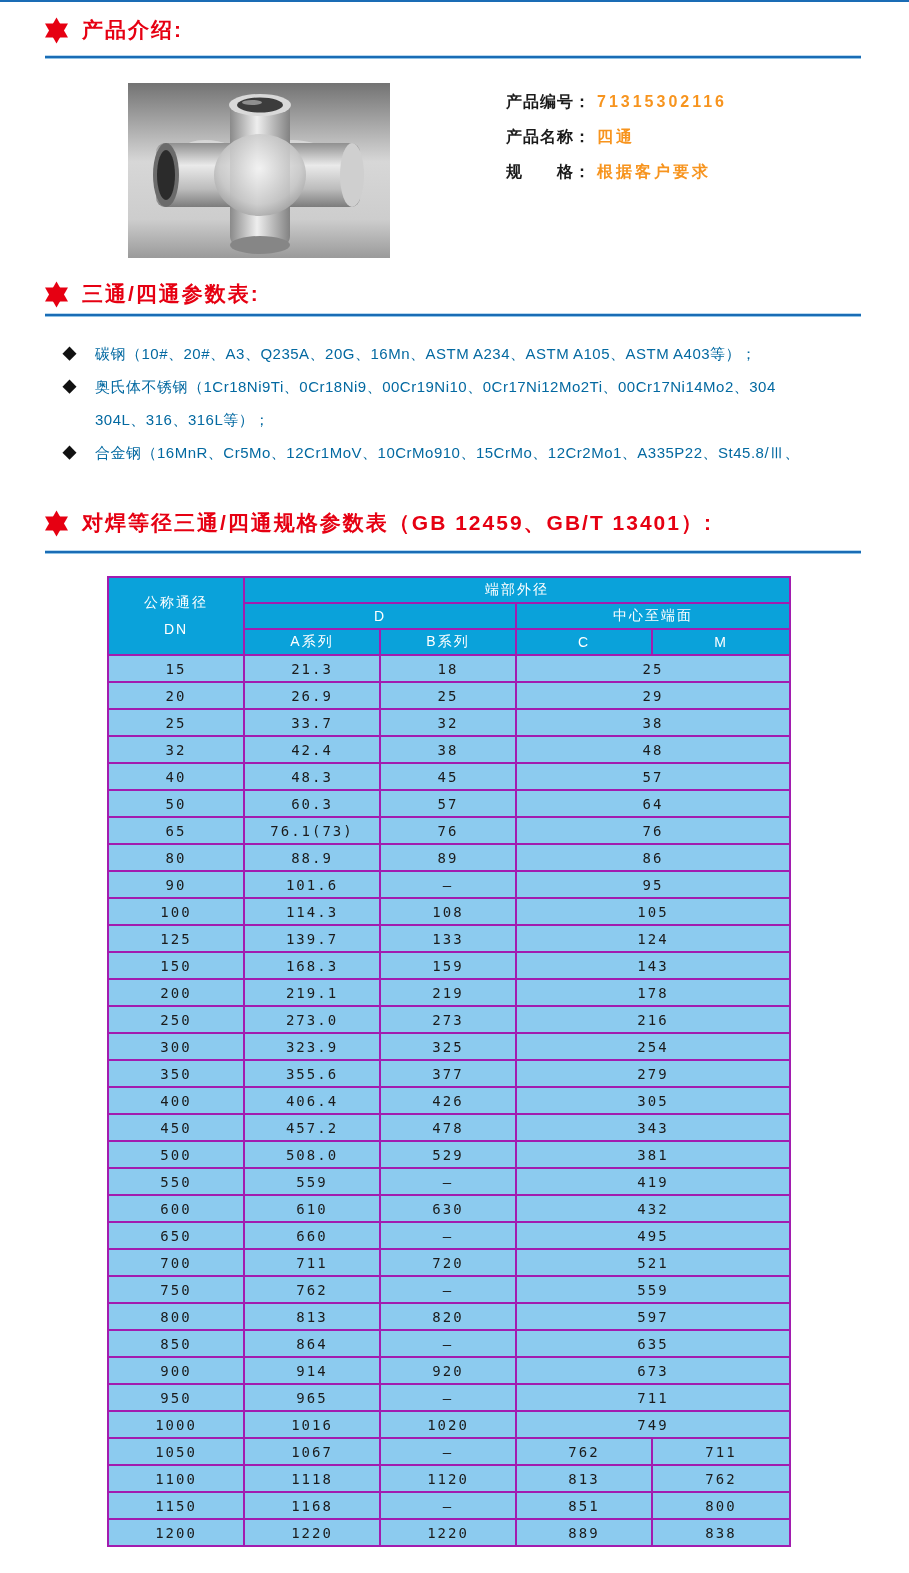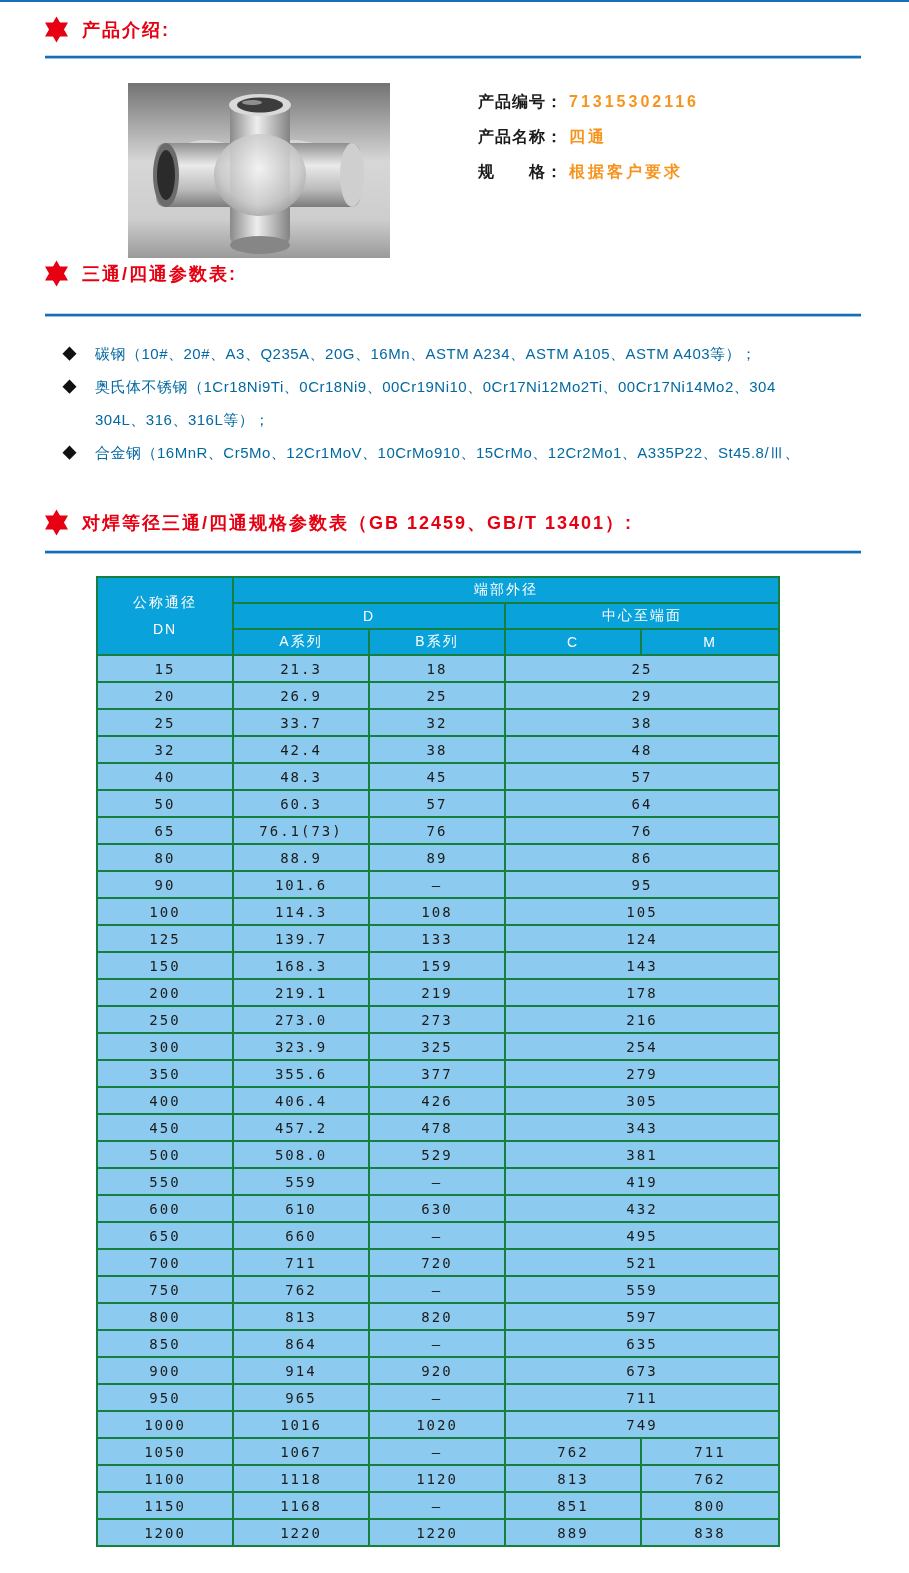--- a/index.html
+++ b/index.html
@@ -15,57 +15,57 @@
     position:relative;
     width:909px;height:1573px;
     font-family:"Liberation Sans",sans-serif;
     color:#1b1b1b;overflow:hidden;
   }
   .topline{position:absolute;left:0;top:0;width:909px;height:2px;background:var(--rule-blue);}
 
   
   .section-header{position:absolute;left:43px;display:flex;align-items:center;gap:12px;}
   .section-title{
-    color:var(--accent-red);font-weight:bold;font-size:18px;letter-spacing:2px;
+    color:var(--accent-red);font-weight:bold;font-size:21px;letter-spacing:2px;
     white-space:nowrap;
   }
   .star{width:27px;height:27px;flex:0 0 auto;}
   .rule{
     position:absolute;left:45px;width:816px;height:4px;
     background:linear-gradient(180deg,#b9d8ef 0%,#b9d8ef 22%,var(--rule-blue) 28%,var(--rule-blue) 74%,#8fc2e6 80%,#8fc2e6 100%);
   }
   #sec1{top:16px;} #rule1{top:55px;}
-  #sec2{top:260px;} #rule2{top:313px;}
+  #sec2{top:280px;} #rule2{top:313px;}
   #sec3{top:509px;} #rule3{top:550px;}
 
   
   .photo{
     position:absolute;left:128px;top:83px;width:262px;height:175px;
   }
   .photo svg{display:block;width:262px;height:175px;}
 
   
   .info{position:absolute;left:478px;top:92px;}
-  .info-row{height:35px;font-size:16px;line-height:19px;white-space:nowrap;}
+  .info-row{height:35px;font-size:16px;line-height:19px;white-space:nowrap;margin-left:28px;}
   .info-label{font-weight:bold;color:#1b1b1b;letter-spacing:1px;}
   .info-value{color:var(--accent-orange);font-weight:bold;letter-spacing:3px;margin-left:6px;}
 
   
   .materials{position:absolute;left:60px;top:337px;width:810px;}
   .mat-item{position:relative;padding-left:35px;}
   .mat-line{font-size:15px;line-height:33px;letter-spacing:0.5px;color:#0369a1;white-space:nowrap;}
   .diamond{
     position:absolute;left:2px;top:0;height:33px;line-height:33px;
     font-size:15px;color:#111;
   }
 
   
   #spec-table{
-    position:absolute;left:96px;top:576px;width:684px;
-    border-collapse:separate;border-spacing:2px;background:#15803d;
+    position:absolute;left:107px;top:576px;width:684px;
+    border-collapse:separate;border-spacing:2px;background:#a21caf;
     table-layout:fixed;
   }
   #spec-table th{
     background:var(--table-header-blue);color:#fff;font-weight:normal;
     font-size:14px;height:24px;text-align:center;letter-spacing:2px;vertical-align:middle;
   }
   #spec-table th div{line-height:1.9;}
   #spec-table td{
     background:var(--table-body-blue);color:#1b1b1b;
     font-family:"DejaVu Sans Mono","Liberation Mono",monospace;

